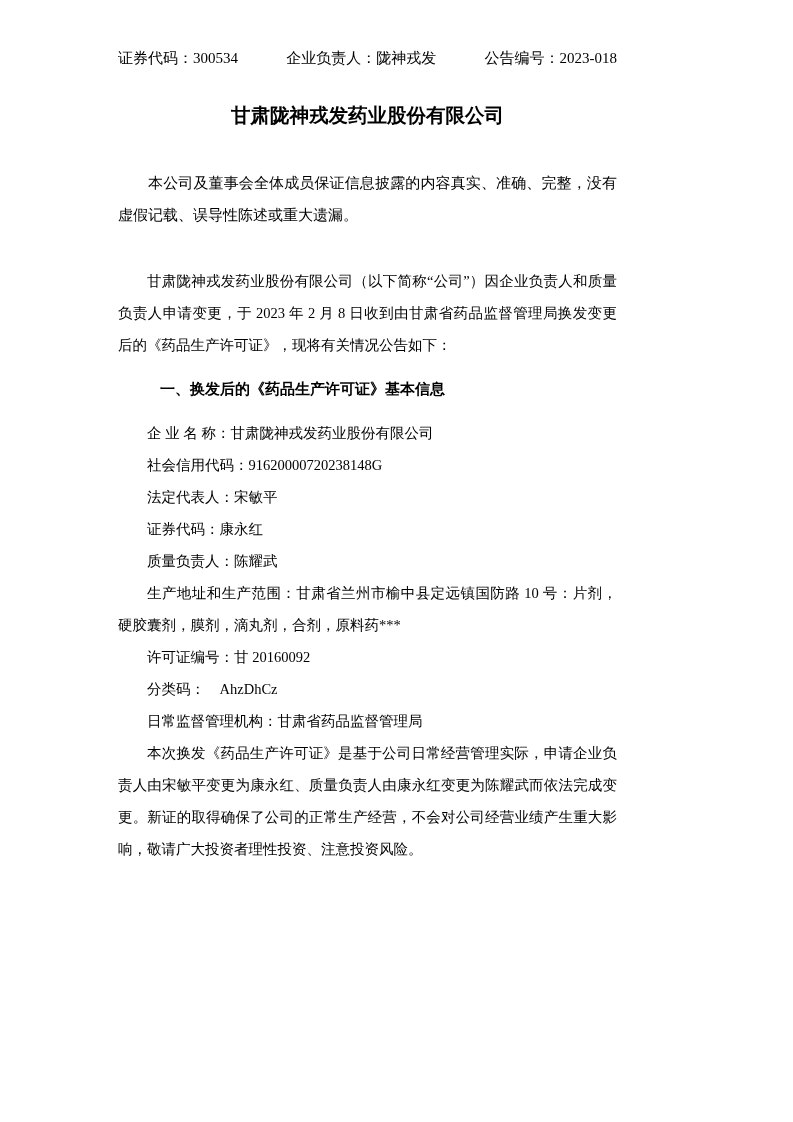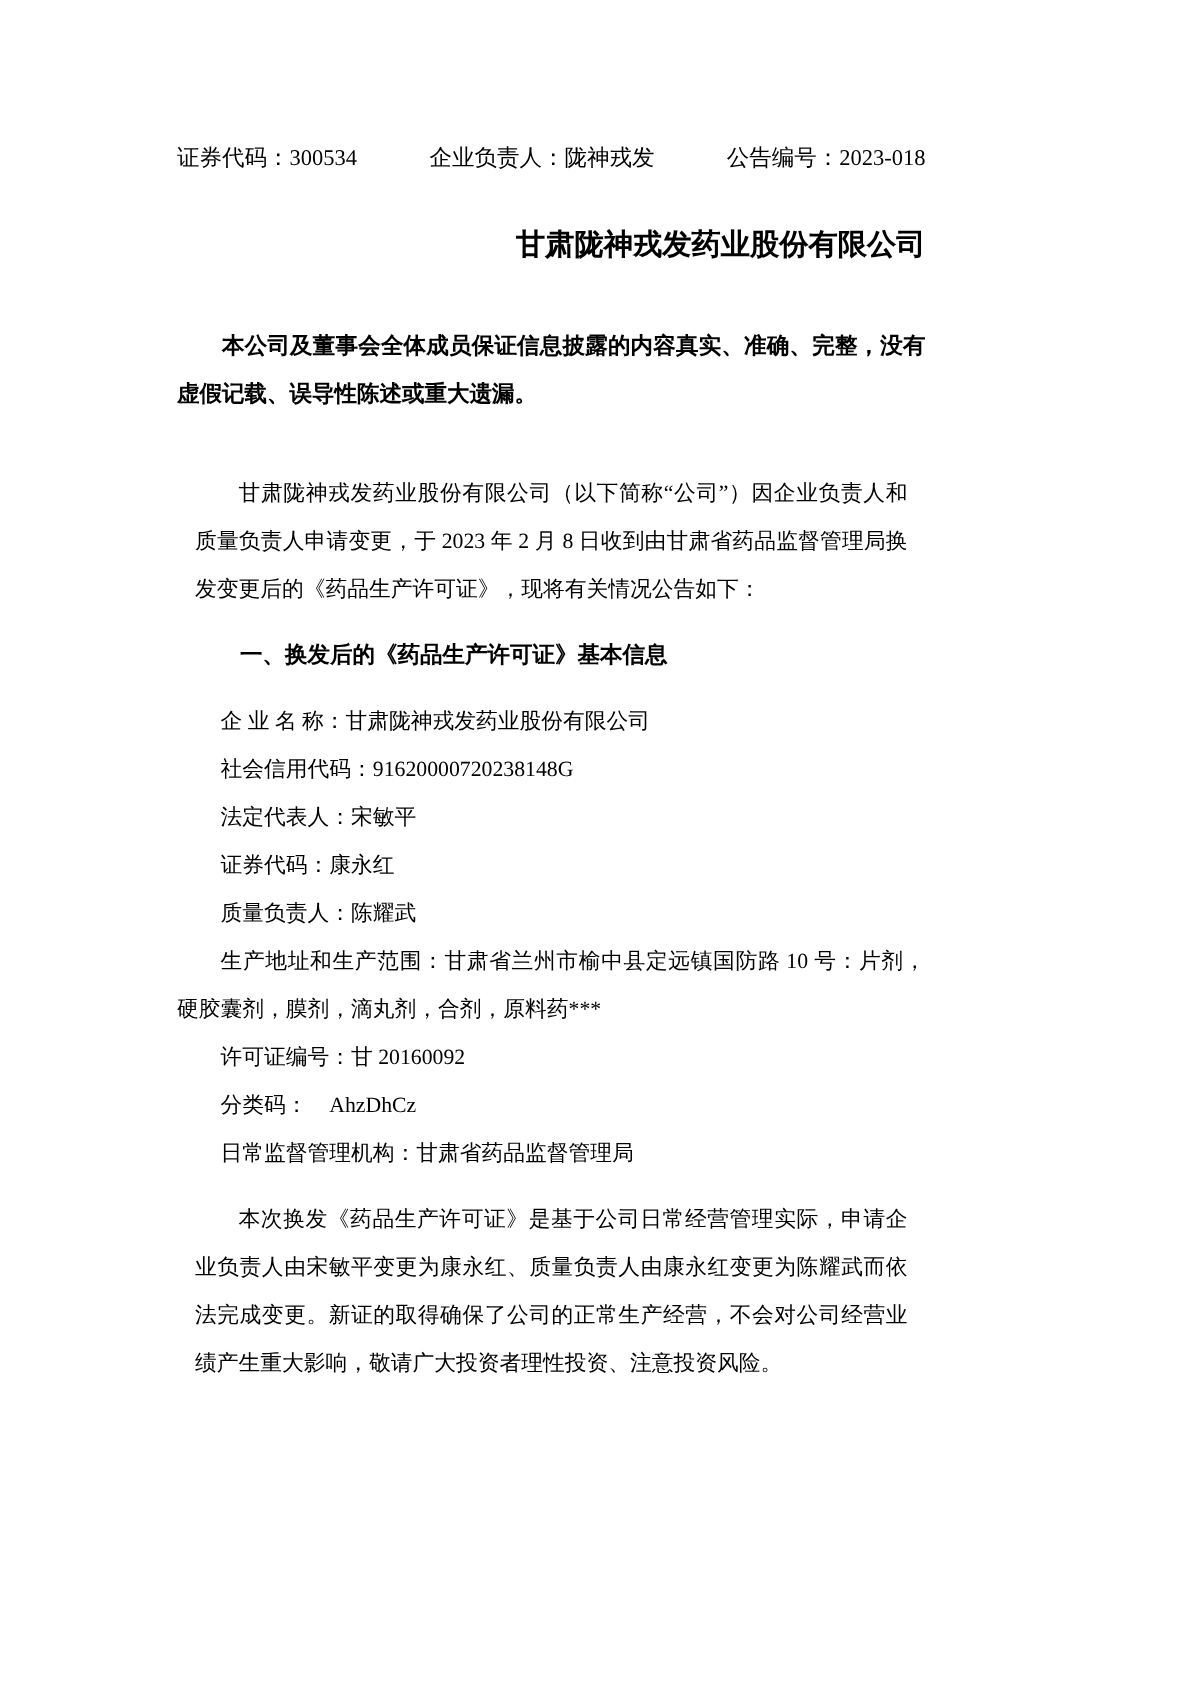--- a/index.html
+++ b/index.html
@@ -9,48 +9,48 @@
   }
   .page {
     position: relative;
     width: 734px;
     height: 1122px;
     box-sizing: border-box;
     background: #ffffff;
     color: #000000;
     font-family: "Liberation Serif", "DejaVu Serif", serif;
     font-size: 14.5px;
-    padding: 94px 117px 0 118px;
+    padding: 46px 117px 0 118px;
     overflow: hidden;
   }
   .doc-header {
     display: flex;
     justify-content: space-between;
     align-items: baseline;
     font-size: 15px;
     line-height: 24px;
     white-space: pre;
   }
   .title-block {
     margin-top: 26px;
-    text-align: right;
+    text-align: center;
     font-weight: 700;
     font-size: 19.5px;
     line-height: 39px;
   }
   .pledge {
     margin: 32px 0 16px 0;
-    font-weight: 700;
+    font-weight: 400;
     font-size: 15px;
     text-indent: 2em;
     line-height: 32px;
     text-align: justify;
   }
   .para {
-    margin: 12px;
+    margin: 0;
     text-indent: 2em;
     line-height: 32px;
     text-align: justify;
   }
   .intro {
     margin-top: 34px;
   }
   .sec-heading {
     margin: 12px;
     font-weight: 700;

